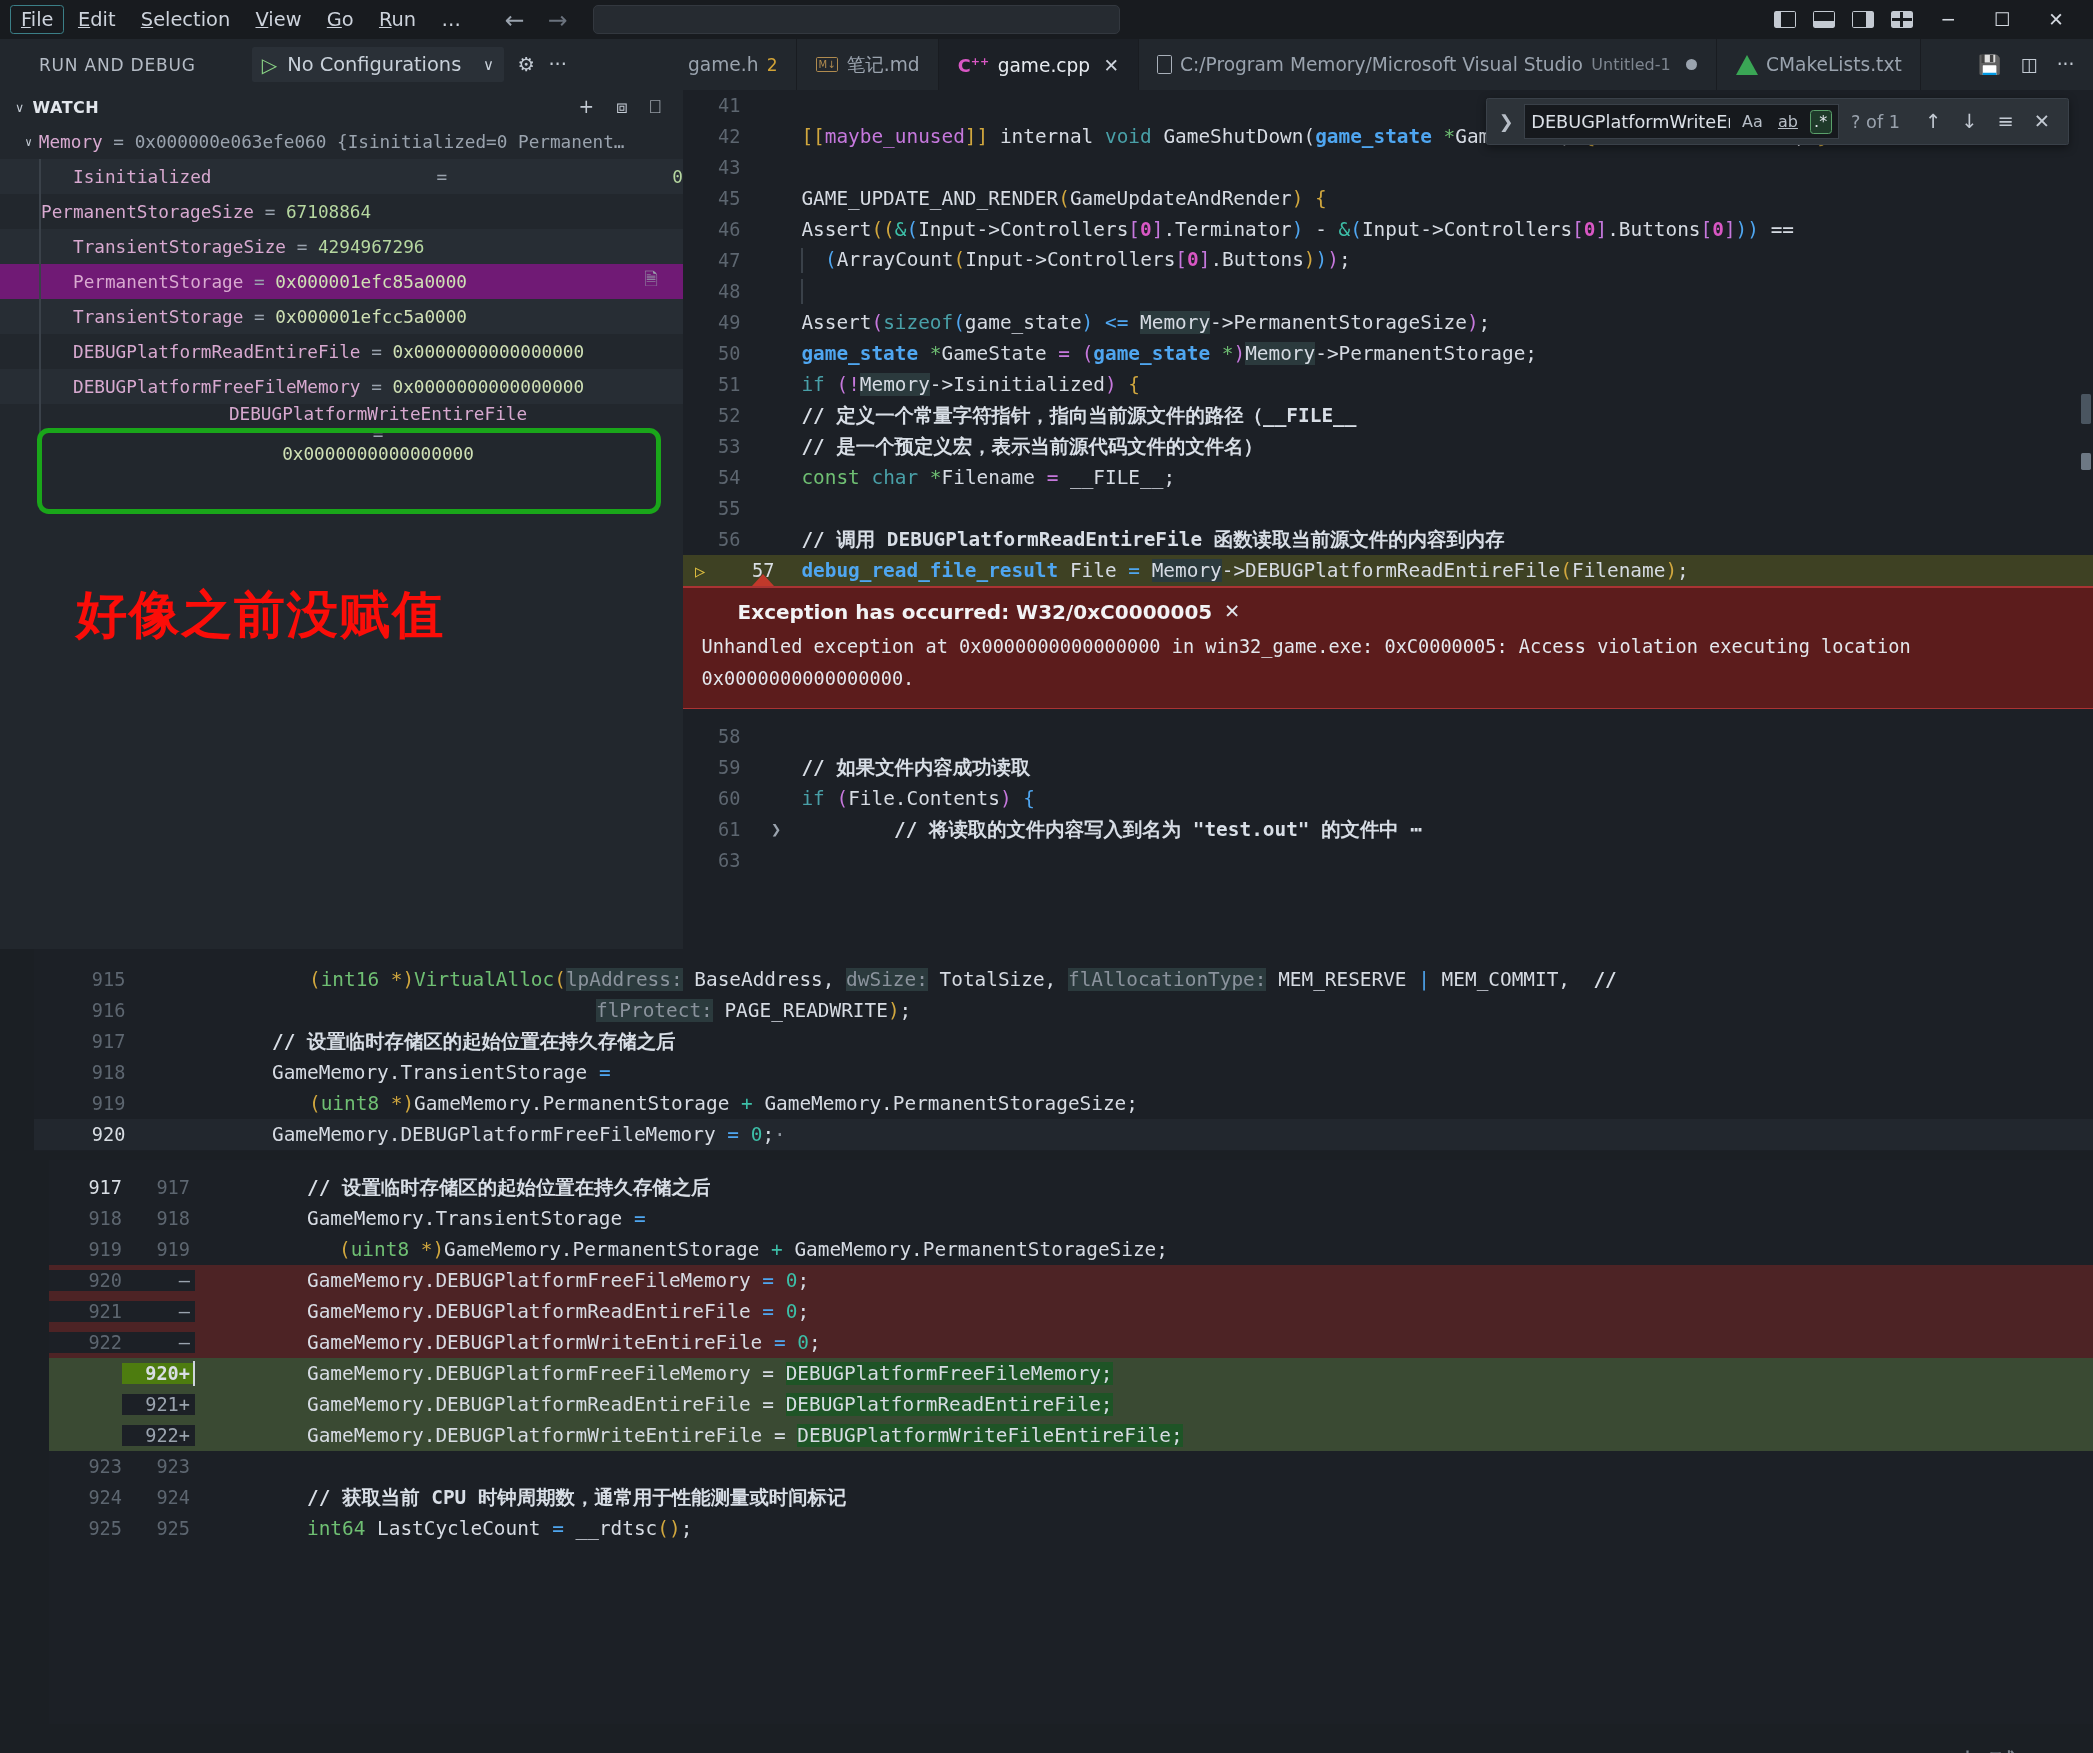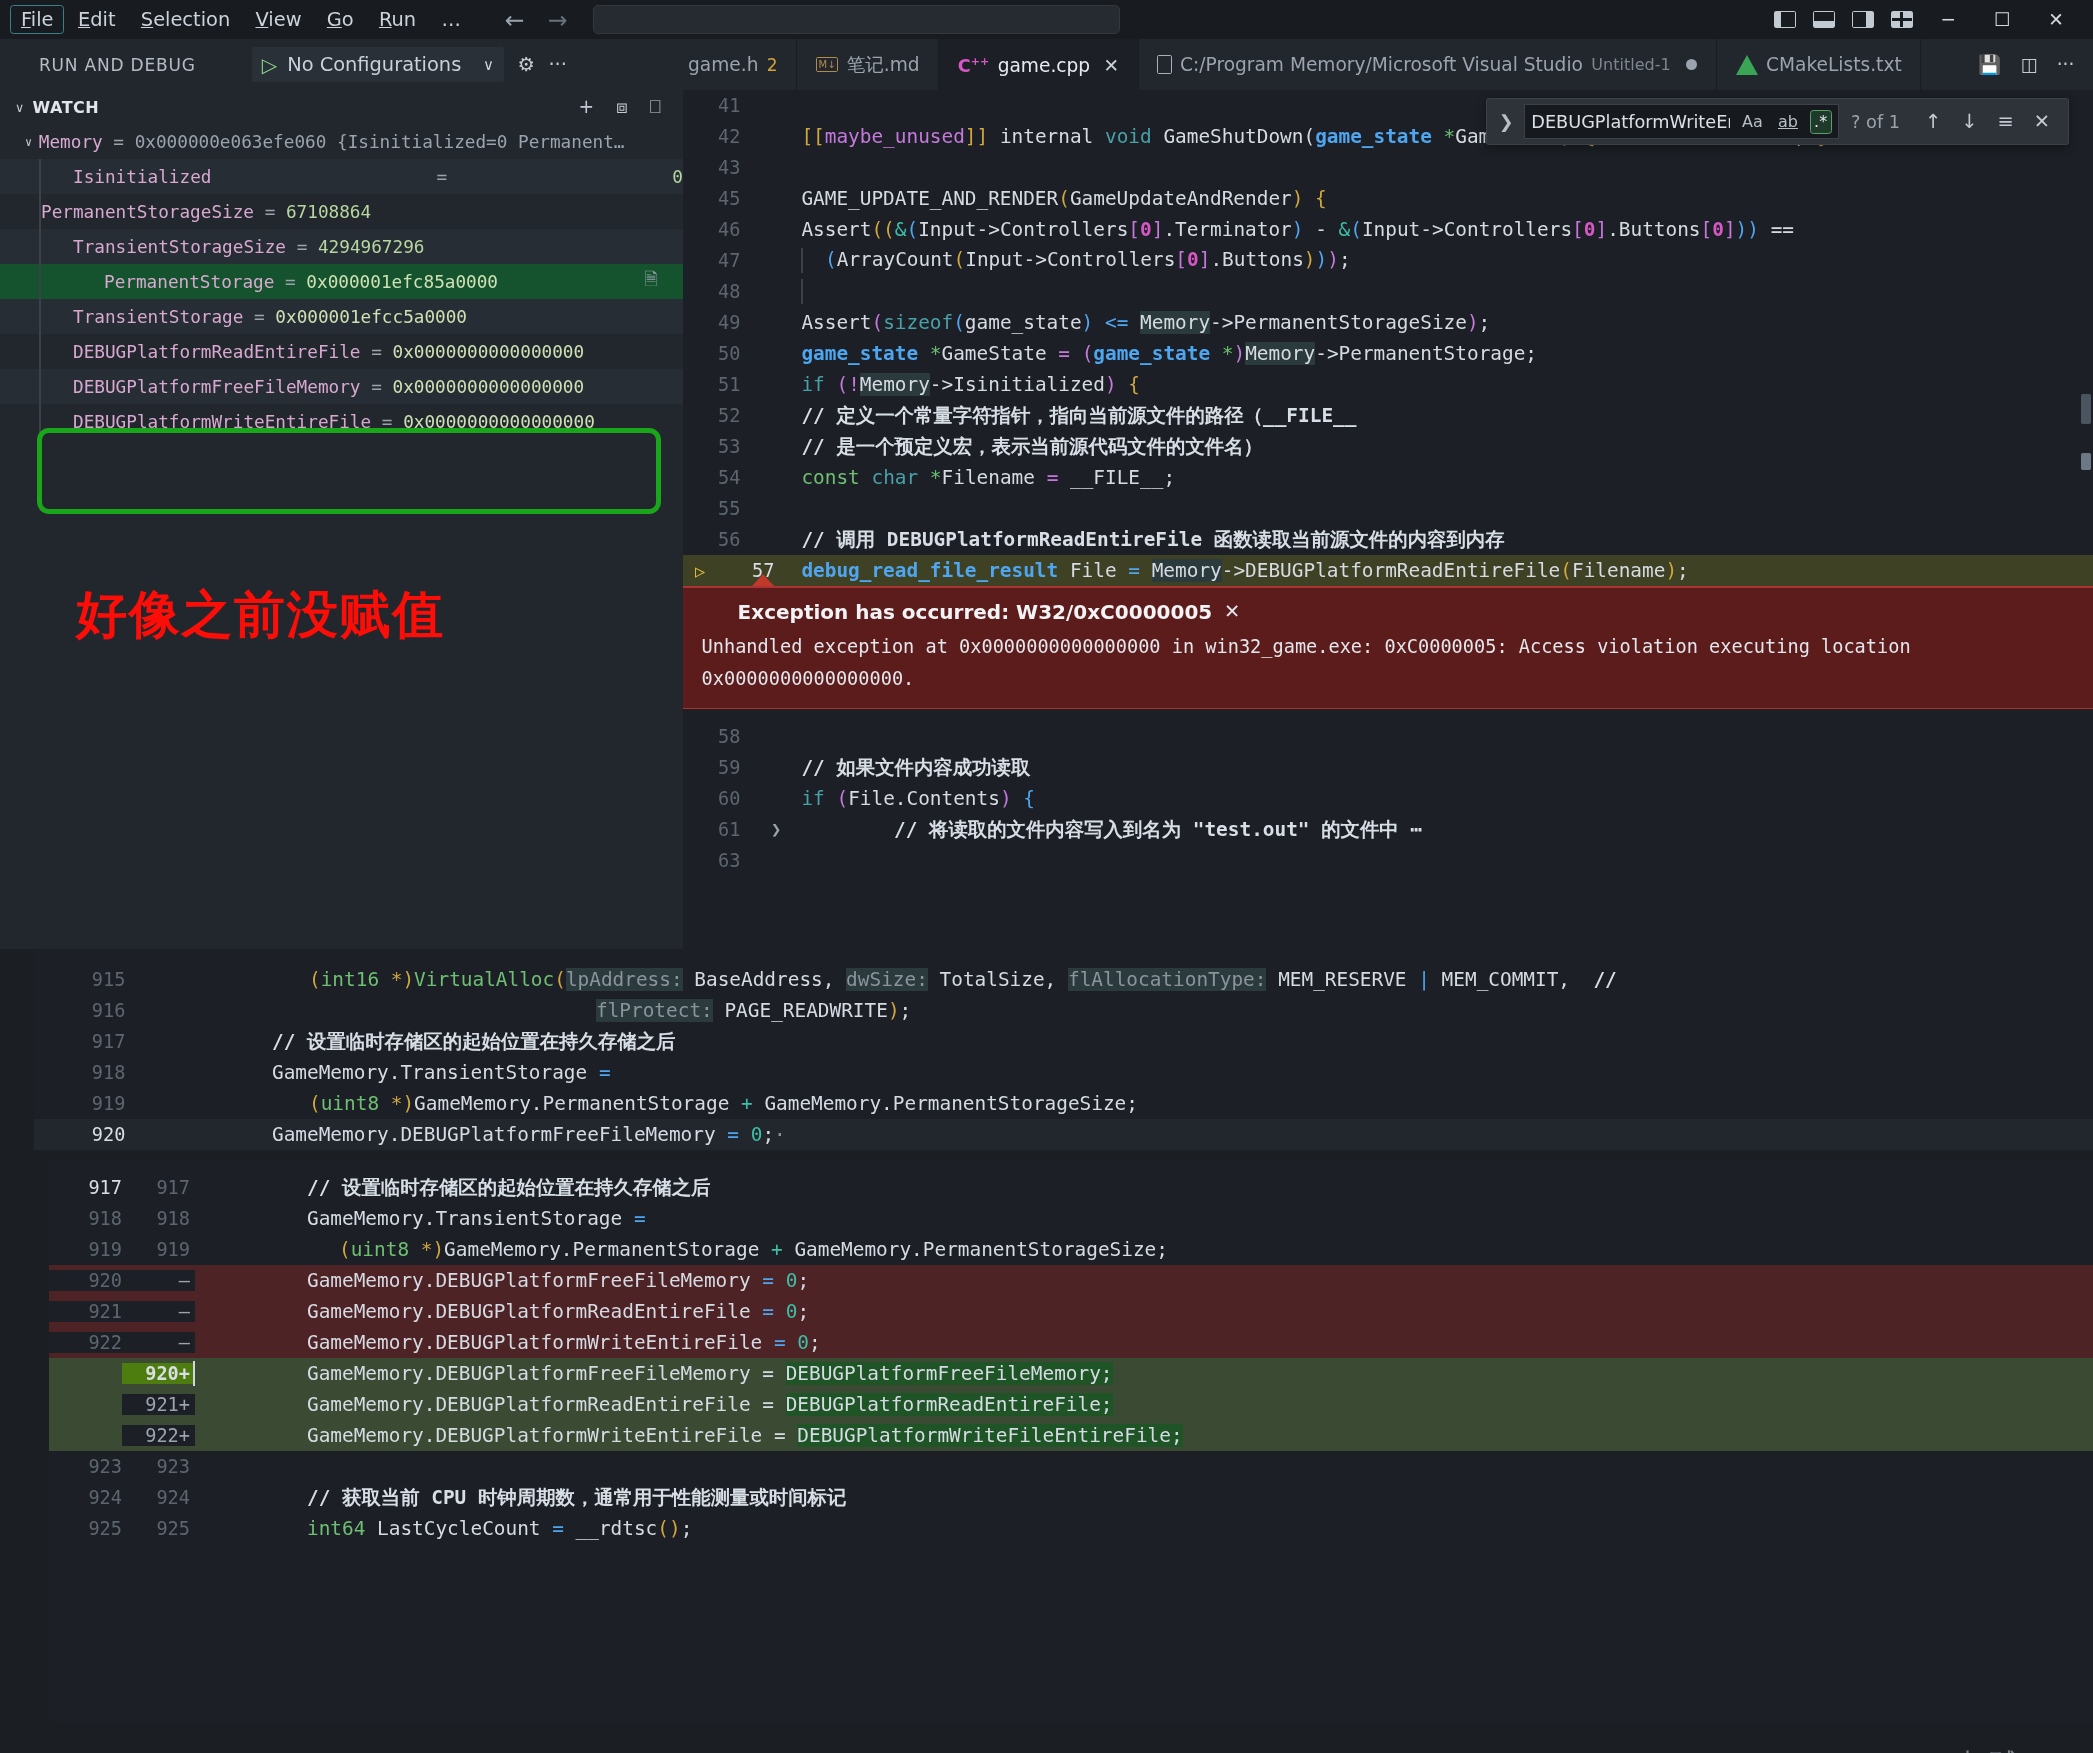--- a/index.html
+++ b/index.html
@@ -312,21 +312,21 @@
       <span class="k">PermanentStorageSize</span>
         <span class="op">&nbsp;=&nbsp;</span>
         <span class="v-num">67108864</span>
     </div>
     <div class="wrow mono" style="padding-left:73px;">
         <div class="vline"></div>
       <span class="k">TransientStorageSize</span>
         <span class="op">&nbsp;=&nbsp;</span>
         <span class="v-num">4294967296</span>
     </div>
-    <div class="wrow mono" style="padding-left:104px;background:#14532d;">
+    <div class="wrow mono" style="padding-left:73px;background:#701a75;">
         <div class="vline"></div>
       <span class="k">PermanentStorage</span>
         <span class="op">&nbsp;=&nbsp;</span>
         <span class="v-hex">0x000001efc85a0000</span>
       <span id="copy-ico" style="color:#9aa3ae;font-size:17px;">🗎</span>
     </div>
     <div class="wrow mono" style="padding-left:73px;">
         <div class="vline"></div>
       <span class="k">TransientStorage</span>
         <span class="op">&nbsp;=&nbsp;</span>
@@ -337,21 +337,21 @@
       <span class="k">DEBUGPlatformReadEntireFile</span>
         <span class="op">&nbsp;=&nbsp;</span>
         <span class="v-hex">0x0000000000000000</span>
     </div>
     <div class="wrow mono" style="padding-left:73px;">
         <div class="vline"></div>
       <span class="k">DEBUGPlatformFreeFileMemory</span>
         <span class="op">&nbsp;=&nbsp;</span>
         <span class="v-hex">0x0000000000000000</span>
     </div>
-    <div class="wrow mono" style="padding-left:73px;background:#22272d;">
+    <div class="wrow mono" style="padding-left:73px;background:#22272d;flex-direction:column;">
         <div class="vline"></div>
       <span class="k">DEBUGPlatformWriteEntireFile</span>
         <span class="op">&nbsp;=&nbsp;</span>
         <span class="v-hex">0x0000000000000000</span>
     </div>
 
     <div id="greenbox"></div>
     <div id="redtext">好像之前没赋值</div>
   </div>
 

